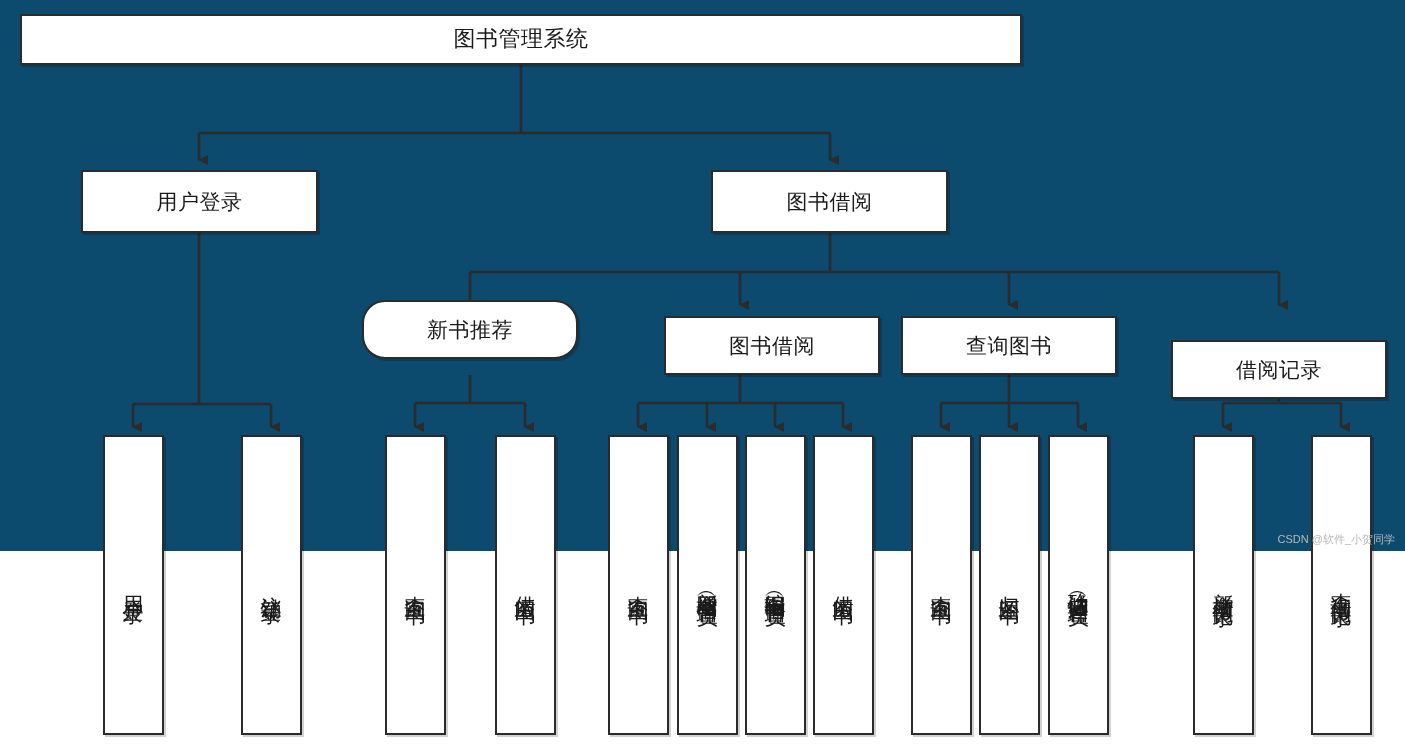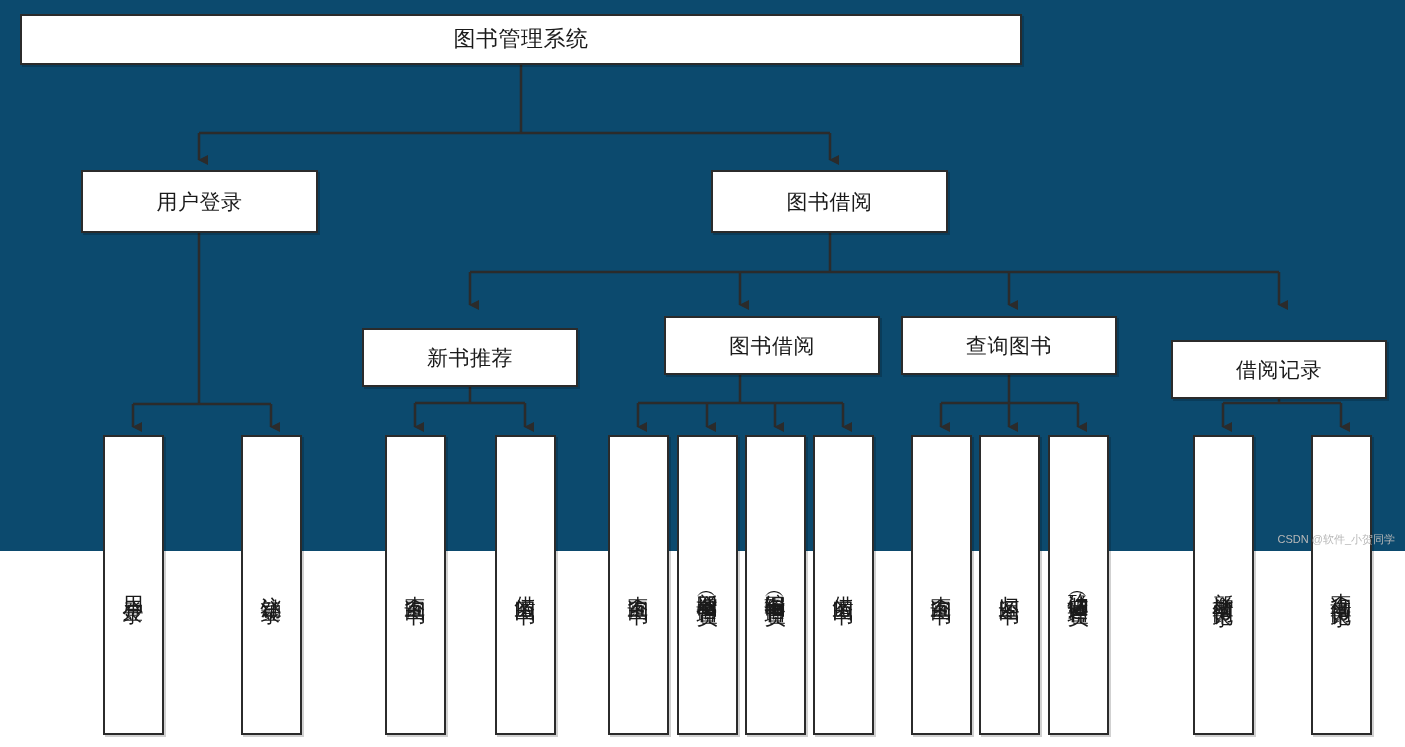--- a/index.html
+++ b/index.html
@@ -140,21 +140,21 @@
   </div>
 
   <div class="node h" style="left:81px; top:170px; width:237px; height:63px;">
     <span class="label">用户登录</span>
   </div>
 
   <div class="node h" style="left:711px; top:170px; width:237px; height:63px;">
     <span class="label">图书借阅</span>
   </div>
 
-  <div class="node h" style="left:362px; top:328px; width:216px; height:59px;">
+  <div class="node h" style="left:362px; top:300px; width:216px; height:59px;border-radius:23px;">
     <span class="label">新书推荐</span>
   </div>
 
   <div class="node h" style="left:664px; top:316px; width:216px; height:59px;">
     <span class="label">图书借阅</span>
   </div>
 
   <div class="node h" style="left:901px; top:316px; width:216px; height:59px;">
     <span class="label">查询图书</span>
   </div>

